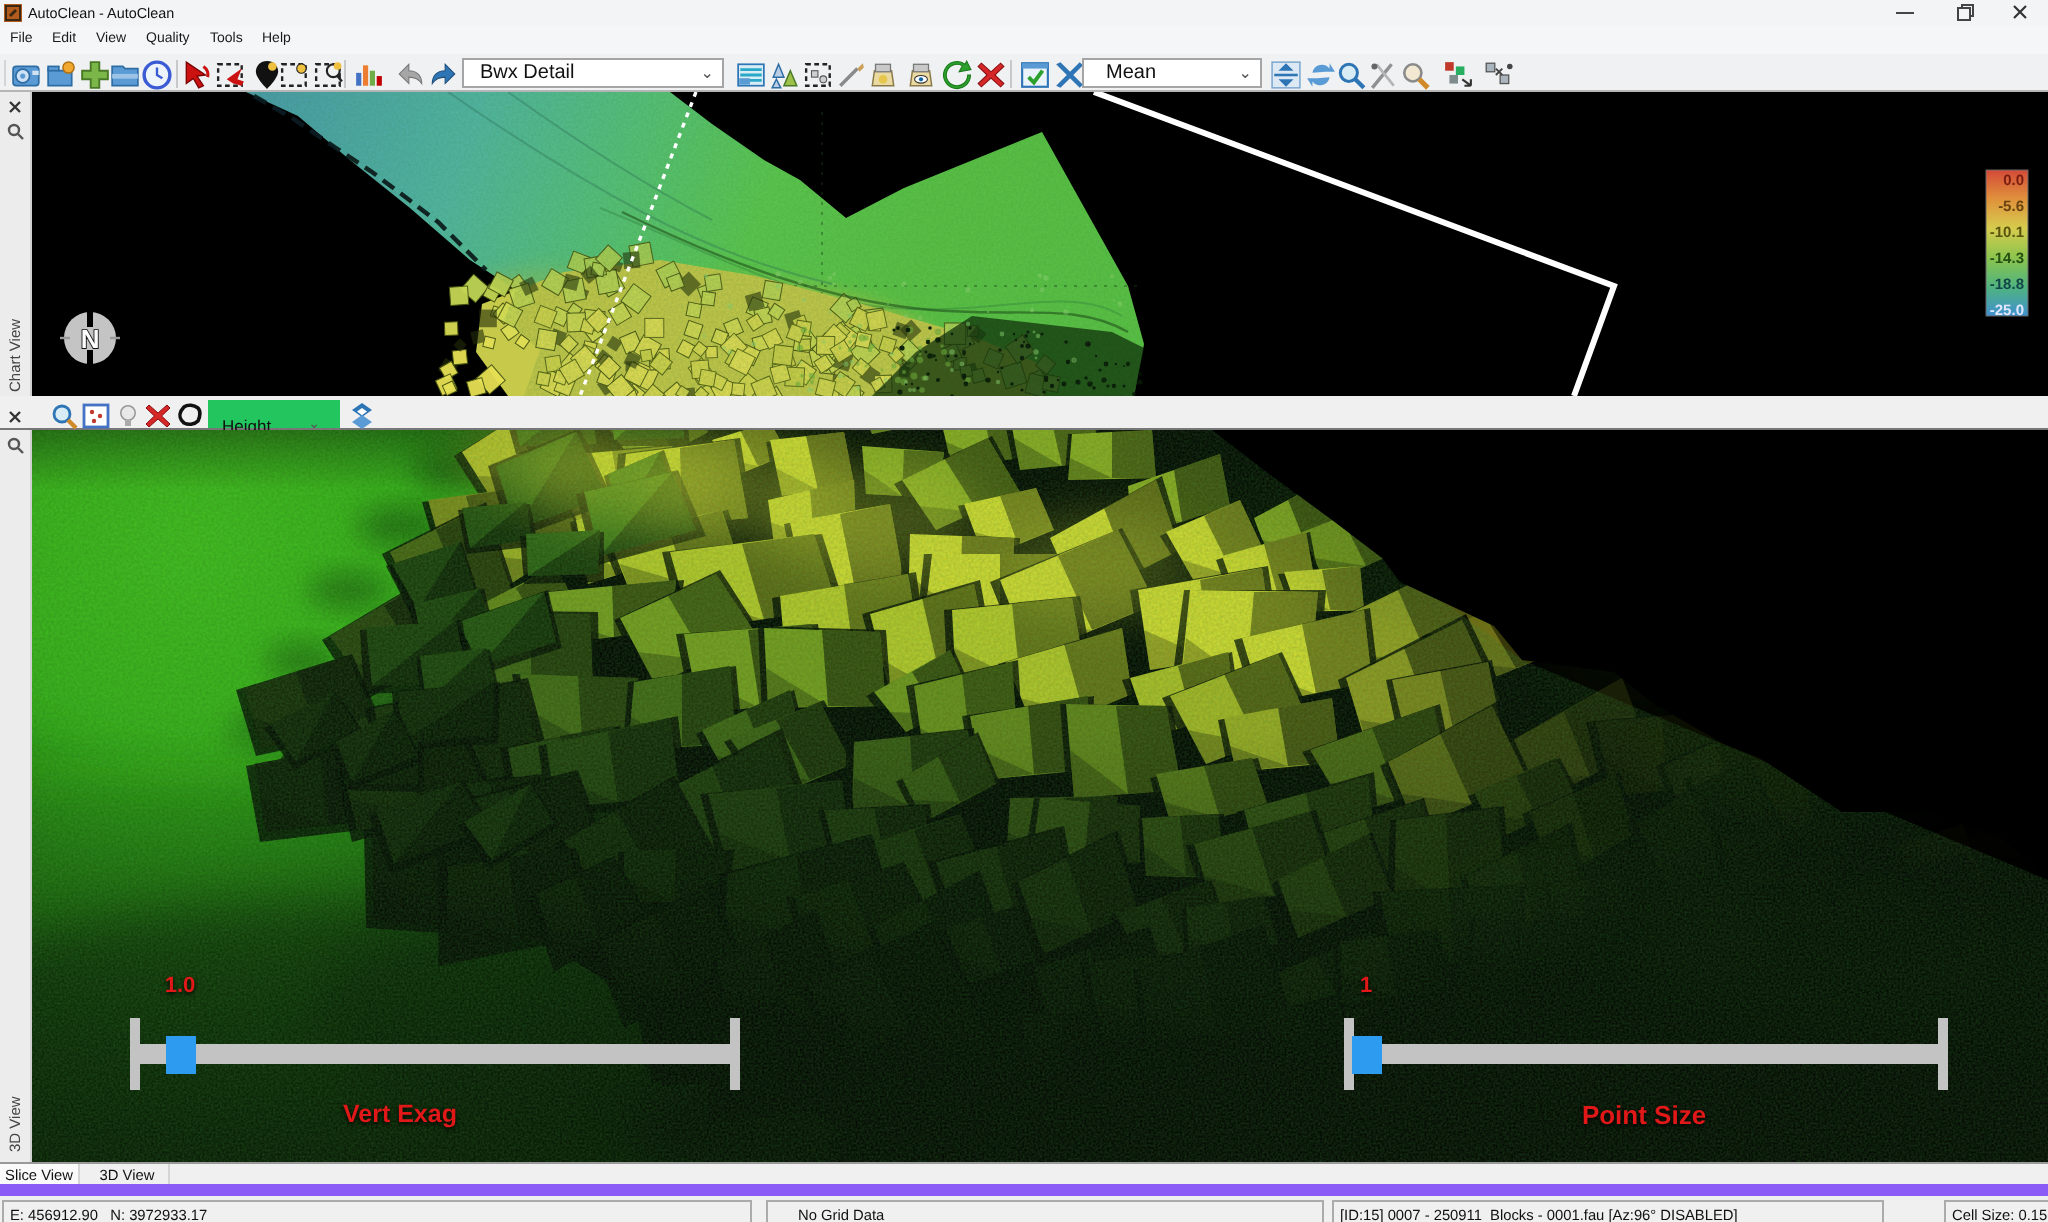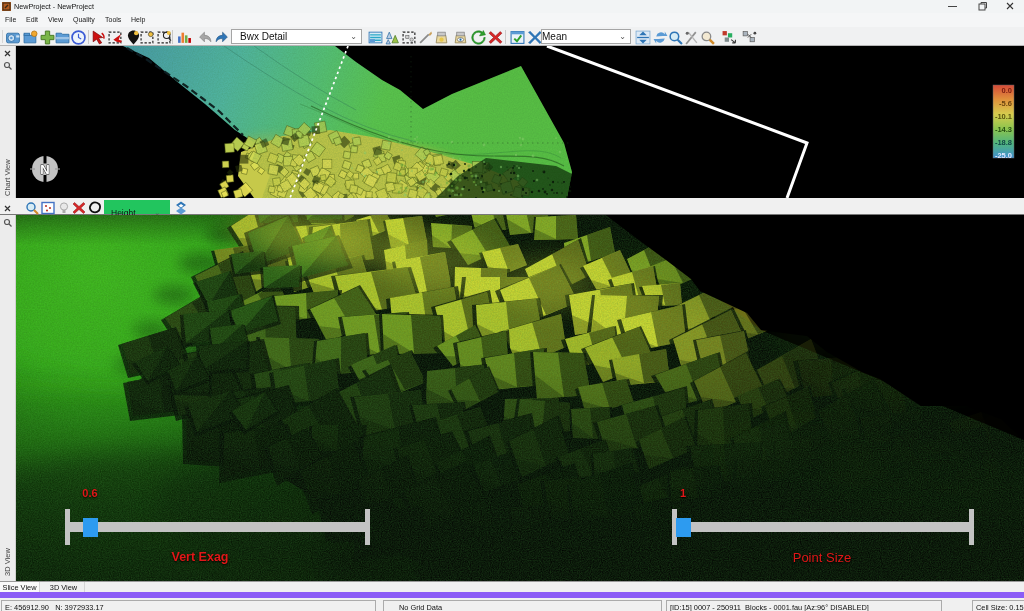--- a/index.html
+++ b/index.html
@@ -5,21 +5,21 @@
 body { position:relative; background:#f0f0f0; }
 .abs { position:absolute; }
 </style></head><body>
 
 <div class="abs" style="left:0;top:0;width:1024px;height:13px;background:#f2f4f5">
   <svg class="abs" style="left:2px;top:2px" width="9" height="9" viewBox="0 0 9 9">
       <rect width="9" height="9" fill="#b35a1e"></rect>
       <rect x="1" y="1" width="7" height="7" fill="none" stroke="#3a2812" stroke-width="1"></rect>
       <path d="M3,6 L6,3" stroke="#3a2812" stroke-width="1.5"></path>
     </svg>
-  <span class="abs" style="left:14px;top:2px;font-size:7.2px;color:#111">NewProject - NewProject</span>
+  <span class="abs" style="left:14px;top:2px;font-size:7.2px;color:#111">AutoClean - AutoClean</span>
   <div class="abs" style="left:948px;top:6px;width:9px;height:1px;background:#444"></div>
   <svg class="abs" style="left:978px;top:2px" width="9" height="9" viewBox="0 0 9 9">
       <rect x="1" y="2" width="6" height="6" fill="none" stroke="#444" stroke-width="1"></rect>
       <path d="M3,2 L3,0.5 L8.5,0.5 L8.5,6 L7,6" fill="none" stroke="#444" stroke-width="1"></path>
     </svg>
   <svg class="abs" style="left:1006px;top:2px" width="8" height="8" viewBox="0 0 8 8">
       <path d="M1,1 L7,7 M7,1 L1,7" stroke="#333" stroke-width="1.1"></path>
     </svg>
 </div>
 
@@ -132,21 +132,21 @@
   </svg>
 <div style="position:absolute;left:505px;top:30px;width:1px;height:14px;background:#c9c9c9"></div>
 <svg style="position:absolute;left:510px;top:30px" width="15" height="15" viewBox="0 0 14 14">
     <rect x="1" y="1.5" width="12" height="11" fill="#eaf2fa" stroke="#2e75b6" stroke-width="1"></rect>
     <rect x="1" y="1.5" width="12" height="2.5" fill="#5b9bd5"></rect>
     <path d="M4,8 L6.5,10.5 L10.5,5" stroke="#2ca02c" stroke-width="1.8" fill="none"></path>
   </svg>
 <svg style="position:absolute;left:527px;top:30px" width="15" height="15" viewBox="0 0 14 14">
     <path d="M1,2 L6,7 L1,12 L3,13 L7.5,8.5 L12,13 L13.5,11.5 L9,7 L13.5,2.5 L12,1 L7.5,5.5 L3,1 Z" fill="#2e75b6"></path>
   </svg>
-<div style="position:absolute;left:541px;top:29px;width:90px;height:15px;background:#fff;border:1px solid #a5a5a5;font-size:10px;line-height:14px;color:#111;padding-left:0;box-sizing:border-box">Mean<span style="position:absolute;right:4px;top:0;color:#555;font-size:8px">⌄</span></div>
+<div style="position:absolute;left:541px;top:29px;width:90px;height:15px;background:#fff;border:1px solid #a5a5a5;font-size:10px;line-height:14px;color:#111;padding-left:11px;box-sizing:border-box">Mean<span style="position:absolute;right:4px;top:0;color:#555;font-size:8px">⌄</span></div>
 <svg style="position:absolute;left:635px;top:30px" width="16" height="15" viewBox="0 0 14 14">
     <rect x="0.5" y="1" width="13" height="12" fill="#dce9f5" stroke="#7aa7d0" stroke-width="0.7"></rect>
     <path d="M7,1.5 L10.5,5 L3.5,5 Z" fill="#2e75b6"></path>
     <path d="M7,12.5 L10.5,9 L3.5,9 Z" fill="#2e75b6"></path>
     <line x1="1.5" y1="7" x2="12.5" y2="7" stroke="#2e75b6" stroke-width="1.2"></line>
   </svg>
 <svg style="position:absolute;left:653px;top:30px" width="15" height="15" viewBox="0 0 14 14">
     <path d="M3,6 A4.5,4.5 0 0 1 11,4 L11,1.5 L13.5,5.5 L9,5.5 Z" fill="#5b9bd5"></path>
     <path d="M11,8 A4.5,4.5 0 0 1 3,10 L3,12.5 L0.5,8.5 L5,8.5 Z" fill="#5b9bd5"></path>
   </svg>
@@ -1480,29 +1480,29 @@
       <feColorMatrix in="t" type="matrix" values="0 0 0 0 0  0 0 0 0 0  0 0 0 0 0  0 0 0 0.9 0"></feColorMatrix>
     </filter>
 <rect width="1008" height="366" filter="url(#nzd)" opacity="0.18" clip-path="url(#noclip)"></rect>
 <polygon points="590,0 620,23 650,45 675,64 684,76 731,98 745,115 791,121 811,137 846,157 864,164 905,191 951,191 985,204 1008,225 1008,0" fill="#000"></polygon>
 </svg>
 
 <div class="abs" style="left:65px;top:509px;width:5px;height:36px;background:#c3c3c3"></div>
 <div class="abs" style="left:365px;top:509px;width:5px;height:36px;background:#c3c3c3"></div>
 <div class="abs" style="left:65px;top:522px;width:305px;height:10px;background:#c3c3c3"></div>
 <div class="abs" style="left:83px;top:518px;width:15px;height:19px;background:#2d9bf0"></div>
-<div class="abs" style="left:70px;top:487px;width:40px;height:12px;font-size:11px;font-weight:bold;color:#e01818;text-shadow:0 1px 2px #000;text-align:center">0.6</div>
+<div class="abs" style="left:70px;top:487px;width:40px;height:12px;font-size:11px;font-weight:bold;color:#e01818;text-shadow:0 1px 2px #000;text-align:center">1.0</div>
 <div class="abs" style="left:140px;top:550px;width:120px;height:14px;font-size:12.5px;font-weight:bold;color:#e01818;text-shadow:0 1px 2px #000;text-align:center">Vert Exag</div>
 
 <div class="abs" style="left:672px;top:509px;width:5px;height:36px;background:#c3c3c3"></div>
 <div class="abs" style="left:969px;top:509px;width:5px;height:36px;background:#c3c3c3"></div>
 <div class="abs" style="left:672px;top:522px;width:302px;height:10px;background:#c3c3c3"></div>
 <div class="abs" style="left:676px;top:518px;width:15px;height:19px;background:#2d9bf0"></div>
 <div class="abs" style="left:663px;top:487px;width:40px;height:12px;font-size:11px;font-weight:bold;color:#e01818;text-shadow:0 1px 2px #000;text-align:center">1</div>
-<div class="abs" style="left:762px;top:550px;width:120px;height:14px;font-size:13px;font-weight:normal;color:#e01818;text-shadow:0 1px 2px #000;text-align:center">Point Size</div>
+<div class="abs" style="left:762px;top:550px;width:120px;height:14px;font-size:13px;font-weight:bold;color:#e01818;text-shadow:0 1px 2px #000;text-align:center">Point Size</div>
 
 <div class="abs" style="left:0;top:581px;width:1024px;height:11px;background:#f0f0f0;border-top:1px solid #999">
   <div class="abs" style="left:0;top:0;width:40px;height:11px;background:#fafafa;border-right:1px solid #d5d5d5;font-size:7.4px;color:#111;text-align:center;line-height:11px">Slice View</div>
   <div class="abs" style="left:43px;top:0;width:42px;height:11px;border-right:1px solid #d5d5d5;font-size:7.4px;color:#111;text-align:center;line-height:11px">3D View</div>
 </div>
 
 <div class="abs" style="left:0;top:592px;width:1024px;height:19px;background:#f0f0f0;border-top:6px solid #8b5cf6;font-size:7.4px;color:#111">
   <div class="abs" style="left:1px;top:2px;width:375px;height:15px;border:1px solid #ababab;line-height:13px;padding-left:3px">E: 456912.90&nbsp;&nbsp;&nbsp;N: 3972933.17</div>
   <div class="abs" style="left:383px;top:2px;width:279px;height:15px;border:1px solid #ababab;line-height:13px;padding-left:15px">No Grid Data</div>
   <div class="abs" style="left:666px;top:2px;width:276px;height:15px;border:1px solid #ababab;line-height:13px;padding-left:3px">[ID:15] 0007 - 250911_Blocks - 0001.fau [Az:96° DISABLED]</div>

